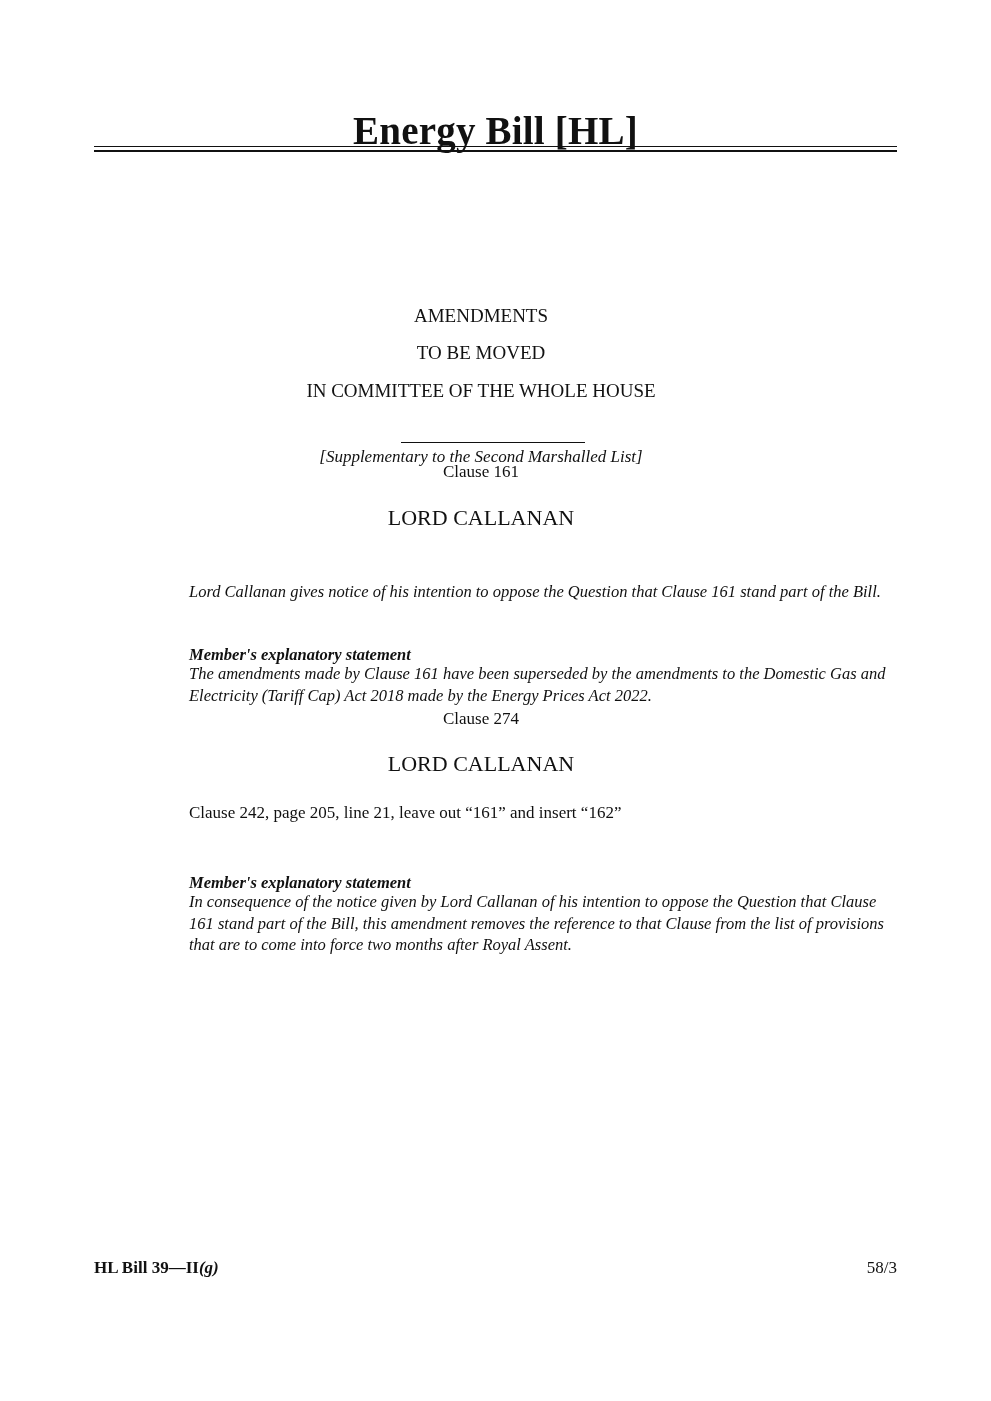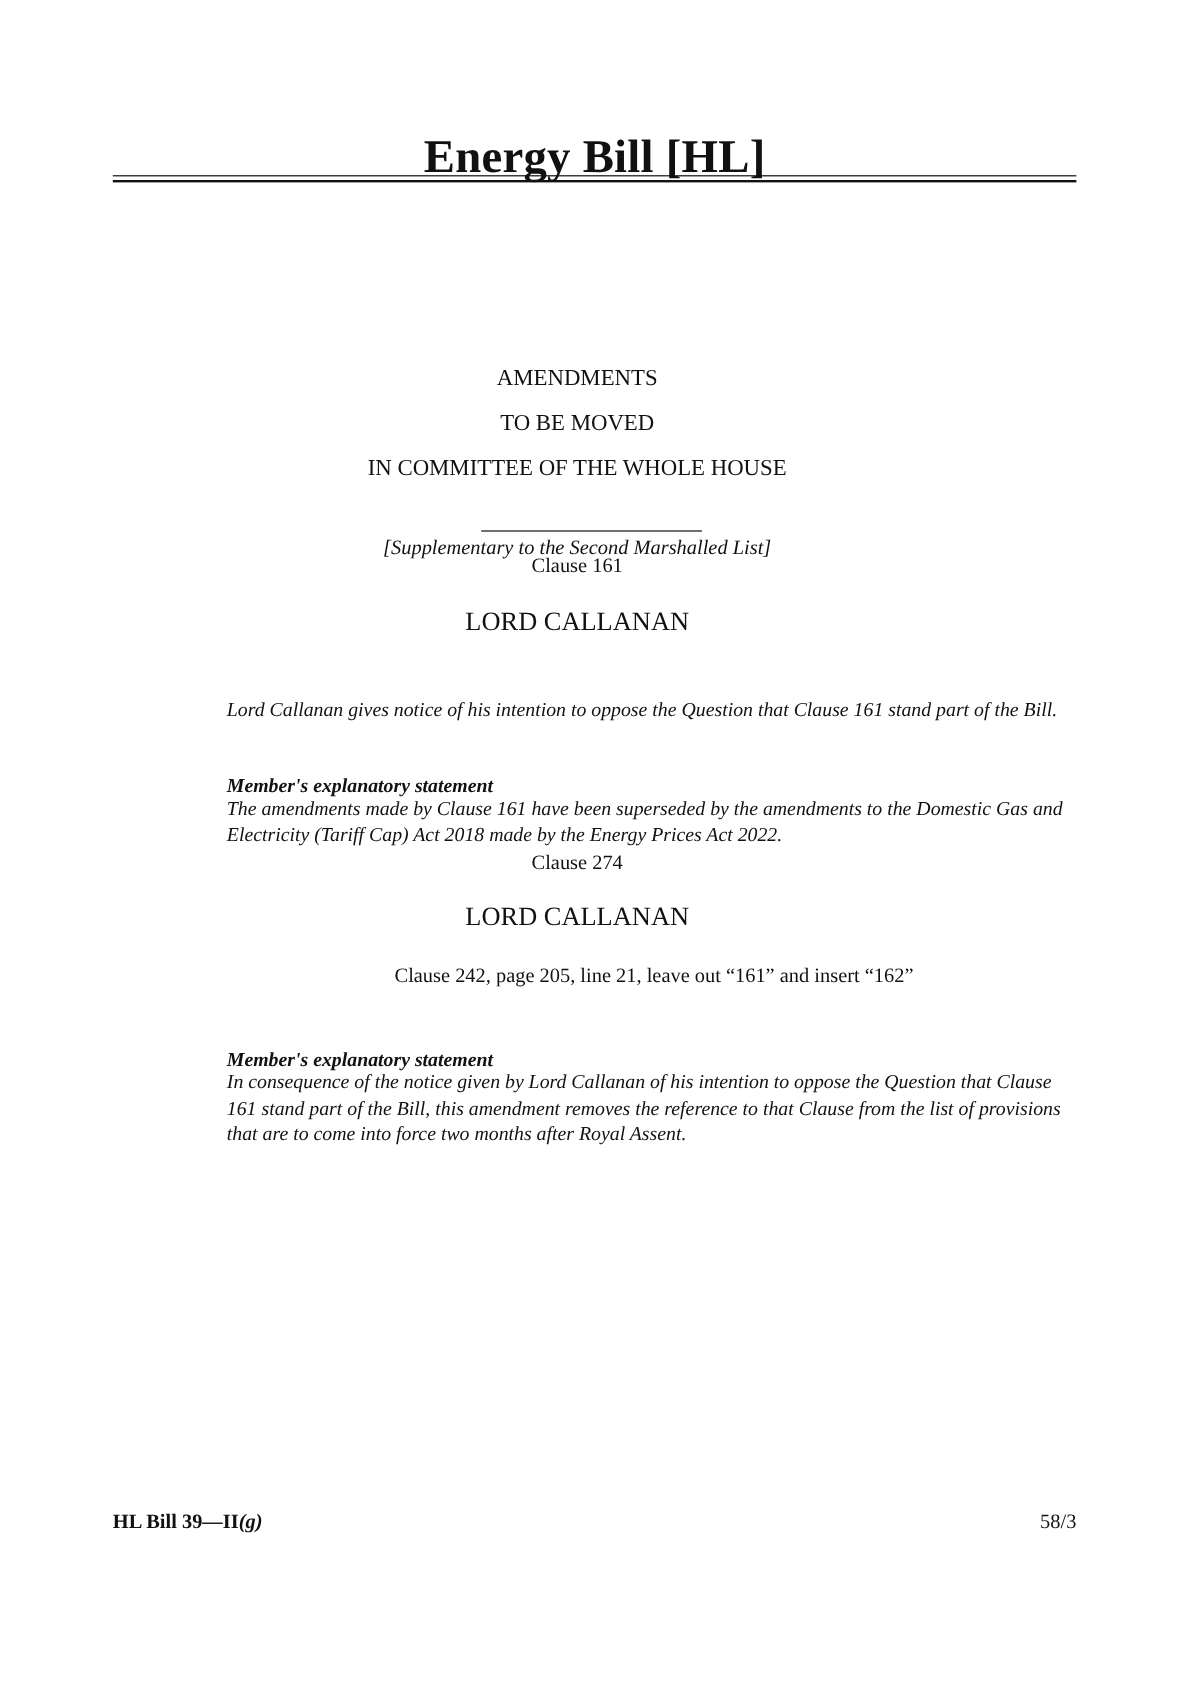--- a/index.html
+++ b/index.html
@@ -8,21 +8,21 @@
   .rule-thin { position: absolute; left: 94px; width: 803px; top: 146px; height: 0; border-top: 1.4px solid #111; }
   .rule-thick { position: absolute; left: 94px; width: 803px; top: 150px; height: 0; border-top: 2.6px solid #111; }
   .center { position: absolute; left: 0; width: 962px; text-align: center; font-size: 19px; }
   .supp { font-style: italic; font-size: 17px; }
   .supp-underline { position: absolute; left: 401px; width: 184px; top: 442px; border-top: 1px solid #111; }
   .clause { font-weight: normal; font-size: 17px; }
   .lord { font-size: 22px; }
   .block { position: absolute; left: 189px; width: 712px; font-size: 16.5px; line-height: 21.5px; }
   .ital { font-style: italic; margin-top: 27px; }
   .bi { font-style: italic; font-weight: bold; margin-top: 30px; }
-  .plain { font-size: 17px; text-align: center; }
+  .plain { font-size: 17px; }
   .footer-left { position: absolute; left: 94px; top: 1258px; font-size: 17px; font-weight: bold; }
   .footer-right { position: absolute; right: 94px; top: 1258px; font-size: 17px; }
 </style>
 </head>
 <body>
 
 <div>
 
   <div class="title">Energy Bill [HL]</div>
   <div class="rule-thin"></div>

